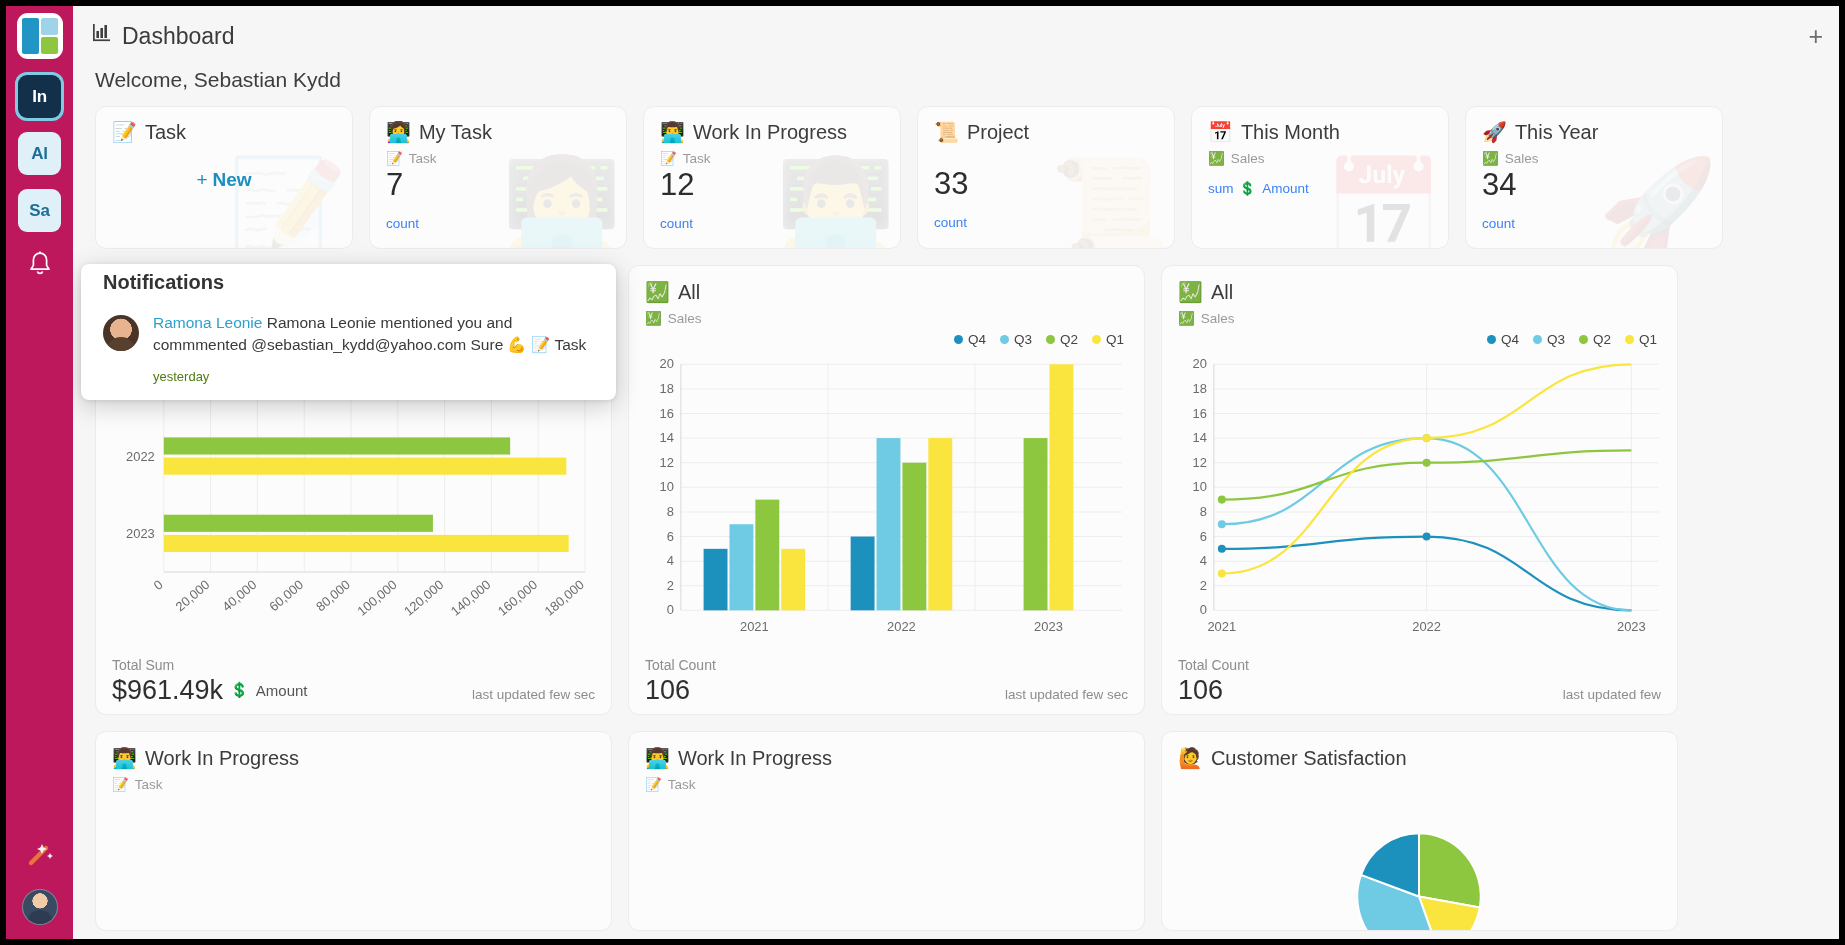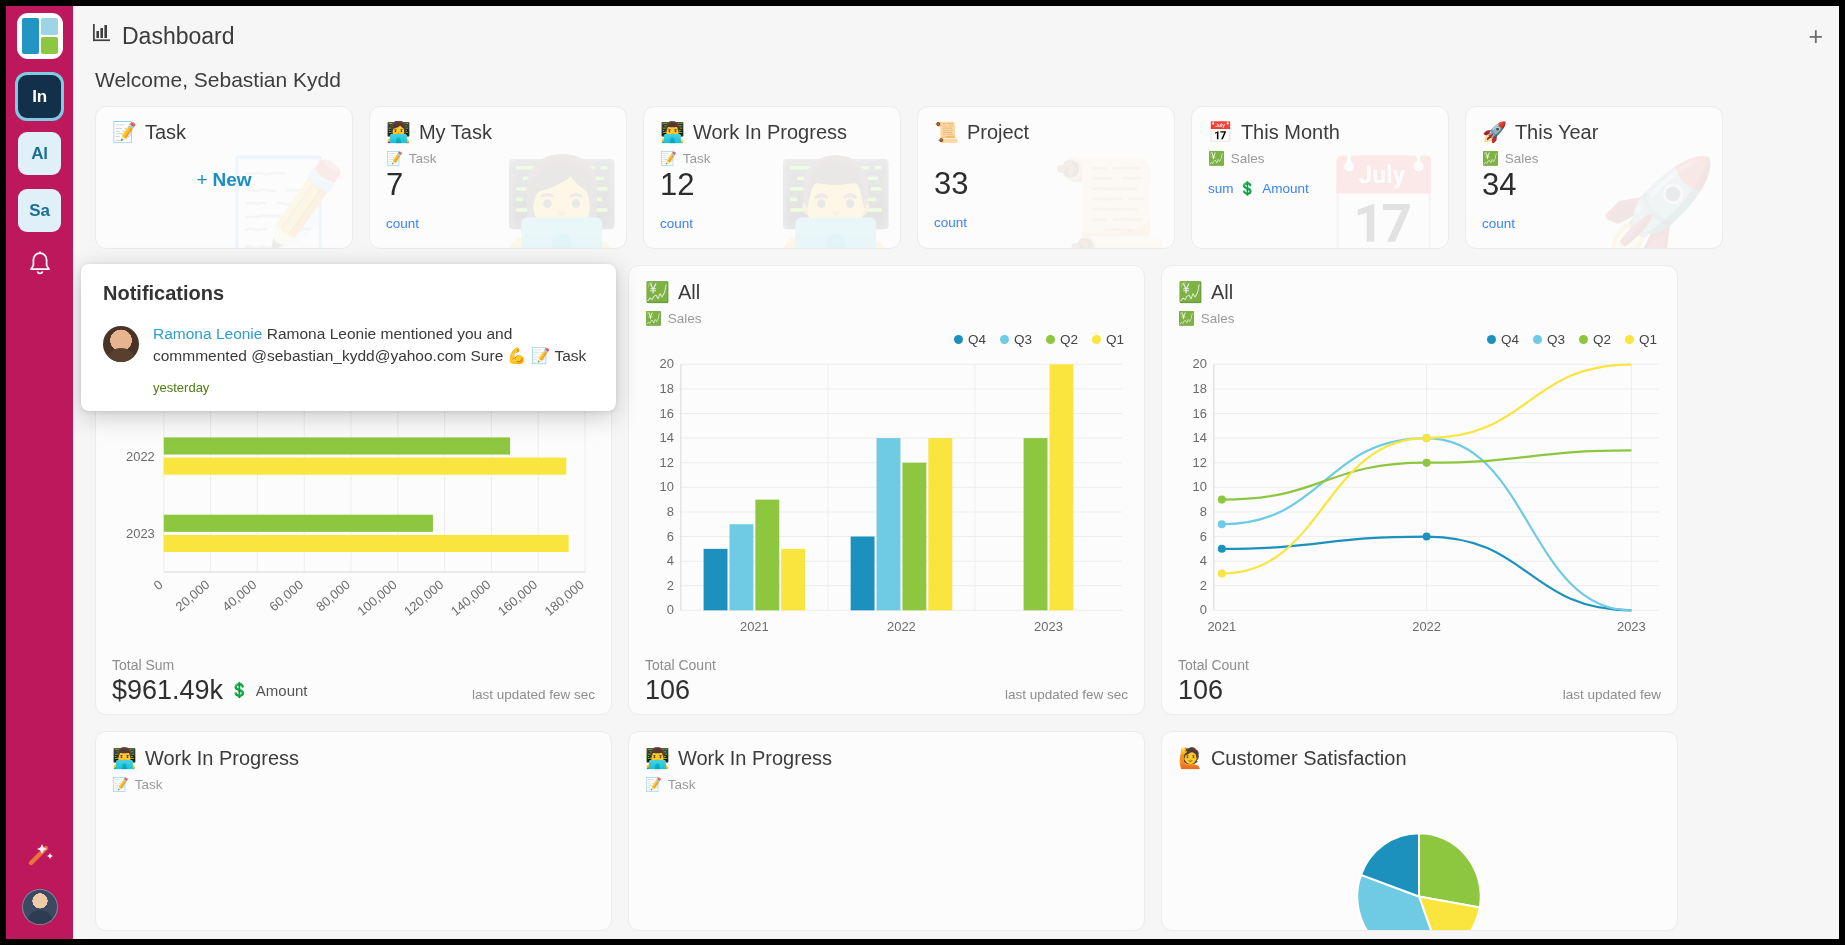--- a/index.html
+++ b/index.html
@@ -189,21 +189,21 @@
   .axis-l { stroke:#d8d8d8; stroke-width:1; }
 
   
   .notif {
     position: absolute;
     left: 8px; top: 258px;
     width: 535px;
     background:#fff;
     border-radius: 8px;
     box-shadow: 0 6px 26px rgba(0,0,0,0.20), 0 1px 4px rgba(0,0,0,0.10);
-    padding: 18px 22px 16px 22px;
+    padding: 7px 22px 16px 22px;
     z-index: 40;
   }
   .notif h3 { font-size: 20px; color:#333; font-weight: 600; margin-bottom: 18px;}
   .notif-item { display:flex; gap: 14px; }
   .notif-av {
     width: 36px; height: 36px; border-radius: 50%; flex:0 0 36px;
     background: radial-gradient(circle at 50% 40%, #e7b48f 0 38%, transparent 39%),
                 linear-gradient(#4a3327 0 100%);
     position: relative; overflow:hidden; margin-top: 3px;
   }

